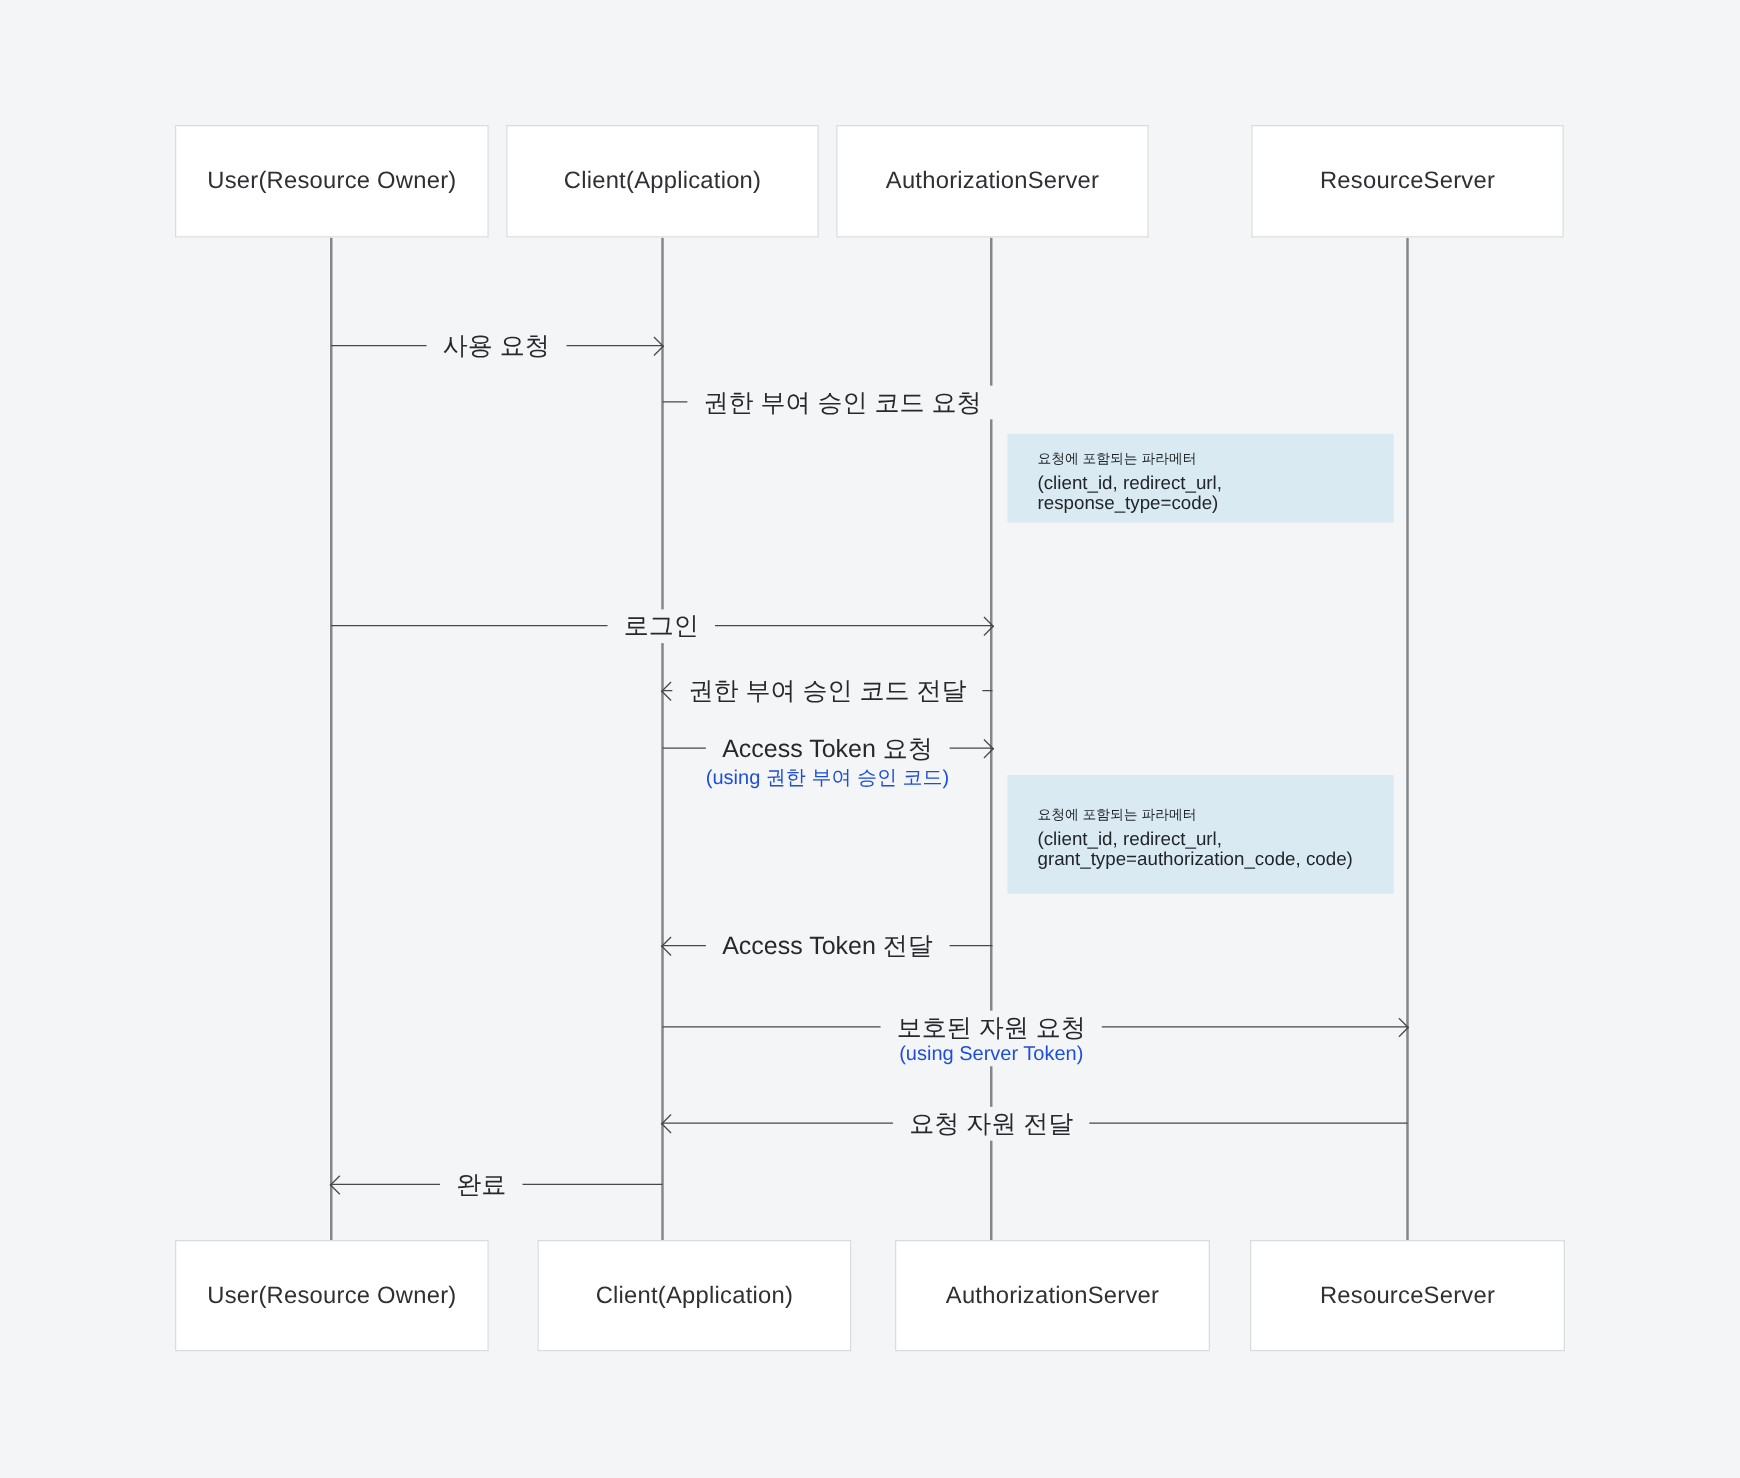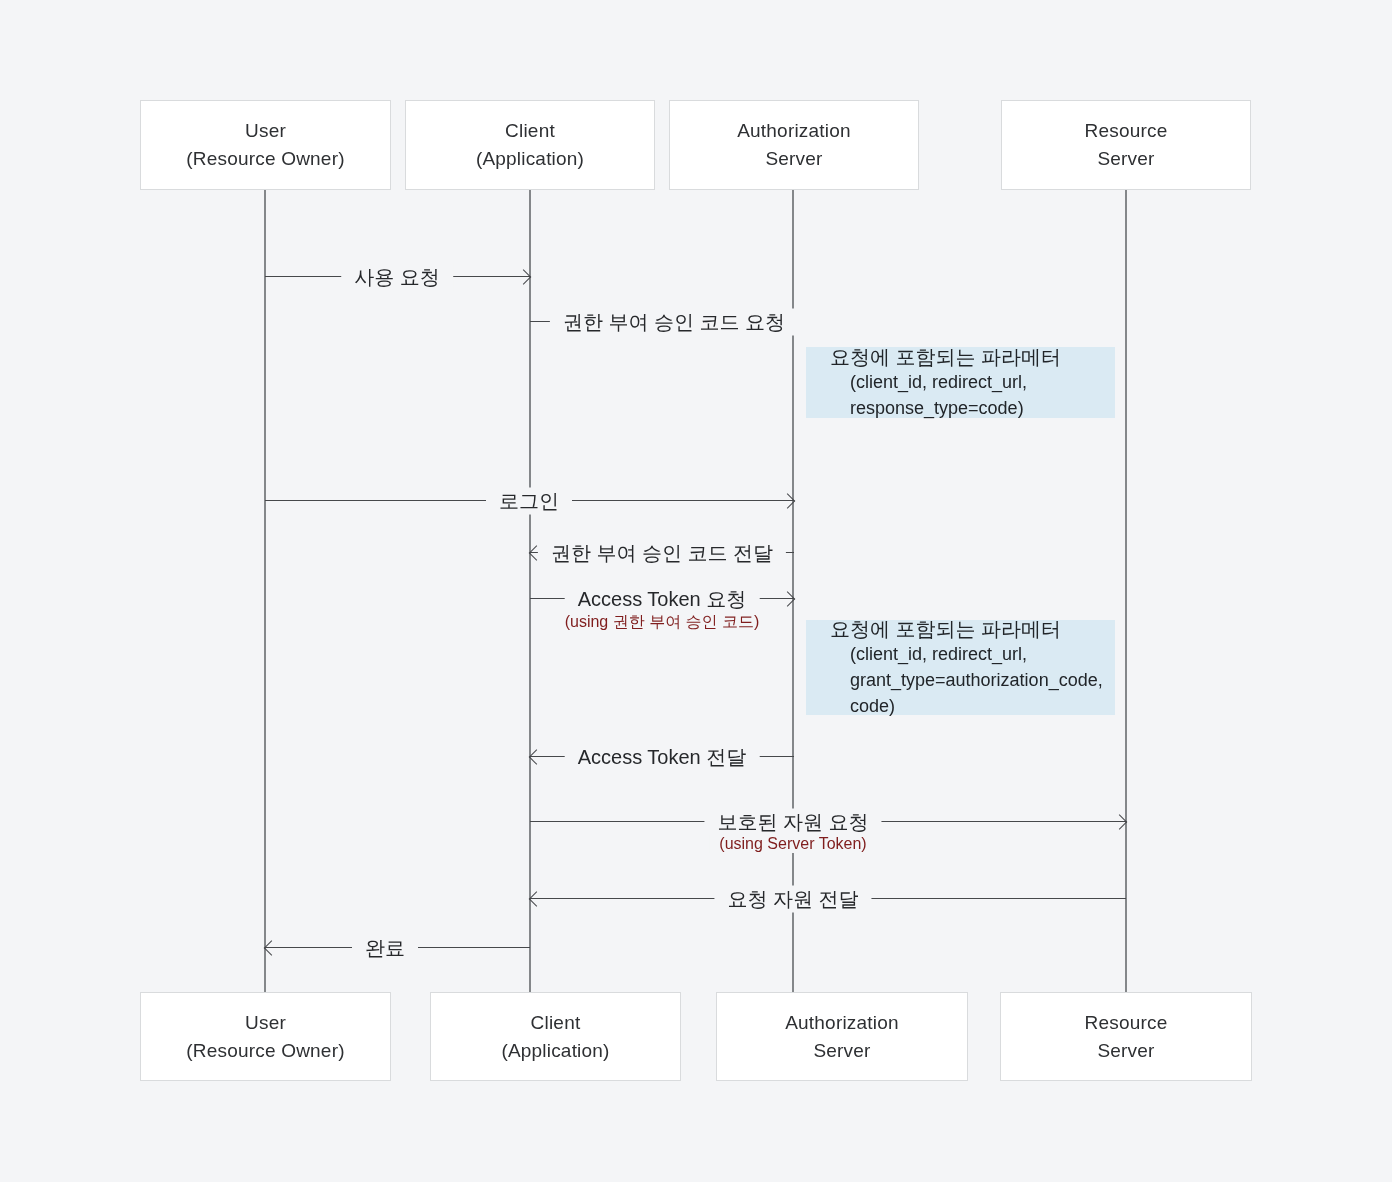--- a/index.html
+++ b/index.html
@@ -12,21 +12,20 @@
     font-family: "Liberation Sans", sans-serif;
     color: #2e3033;
   }
   
   .actor {
     position: absolute;
     box-sizing: border-box;
     background: #ffffff;
     border: 1.5px solid #d9dbdd;
     display: flex;
-    flex-direction: column;
     align-items: center;
     justify-content: center;
     text-align: center;
     font-size: 19px;
     line-height: 1.45;
     color: #2e3033;
     letter-spacing: 0.2px;
     z-index: 4;
   }
   
@@ -43,22 +42,22 @@
     position: absolute;
     box-sizing: border-box;
     background: #daeaf3;
     color: #212529;
     padding: 0 24px;
     display: flex;
     flex-direction: column;
     justify-content: center;
     z-index: 2;
   }
-  .note .k { font-size: 20px; line-height: 24px; }
-  .note .c { font-size: 18px; line-height: 26px; font-family: "Liberation Sans", sans-serif; margin-left: 20px; }
+  .note .k { font-size: 11px; line-height: 24px; }
+  .note .c { font-size: 15px; line-height: 16px; font-family: "Liberation Sans", sans-serif; }
   
   .msg { position: absolute; height: 0; z-index: 3; }
   .msg .shaft {
     position: absolute; left: 0; right: 0; top: -0.75px;
     border-top: 1.5px solid #46484b;
   }
   .msg .chev {
     position: absolute; width: 11px; height: 11px; top: 0;
     box-sizing: border-box;
     border-top: 1.5px solid #46484b;
@@ -75,21 +74,21 @@
     font-size: 20px;
     color: #26282b;
   }
   .msg .lbl2 {
     position: absolute; top: 13px;
     transform: translateX(-50%);
     background: #f4f5f7;
     padding: 0 10px;
     white-space: nowrap;
     font-size: 16px;
-    color: #7f1d1d;
+    color: #1d4ed8;
   }
 </style>
 </head>
 <body>
 
 <div class="canvas">
 
   <div class="lifeline" style="left:264px"></div>
   <div class="lifeline" style="left:529px"></div>
   <div class="lifeline" style="left:792px"></div>

